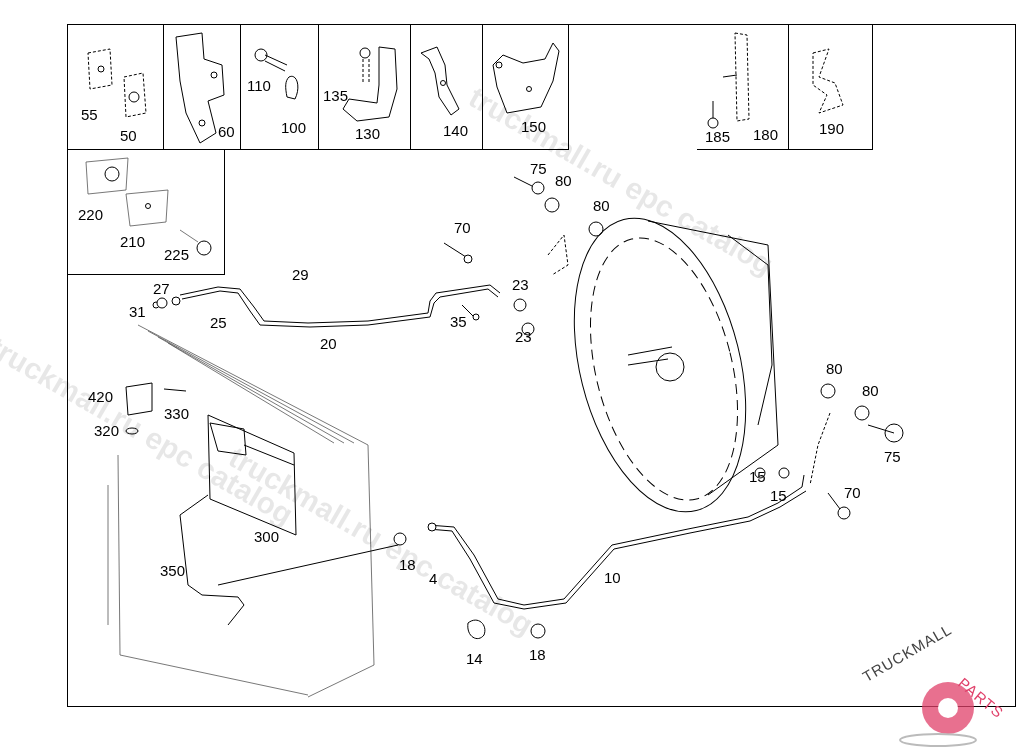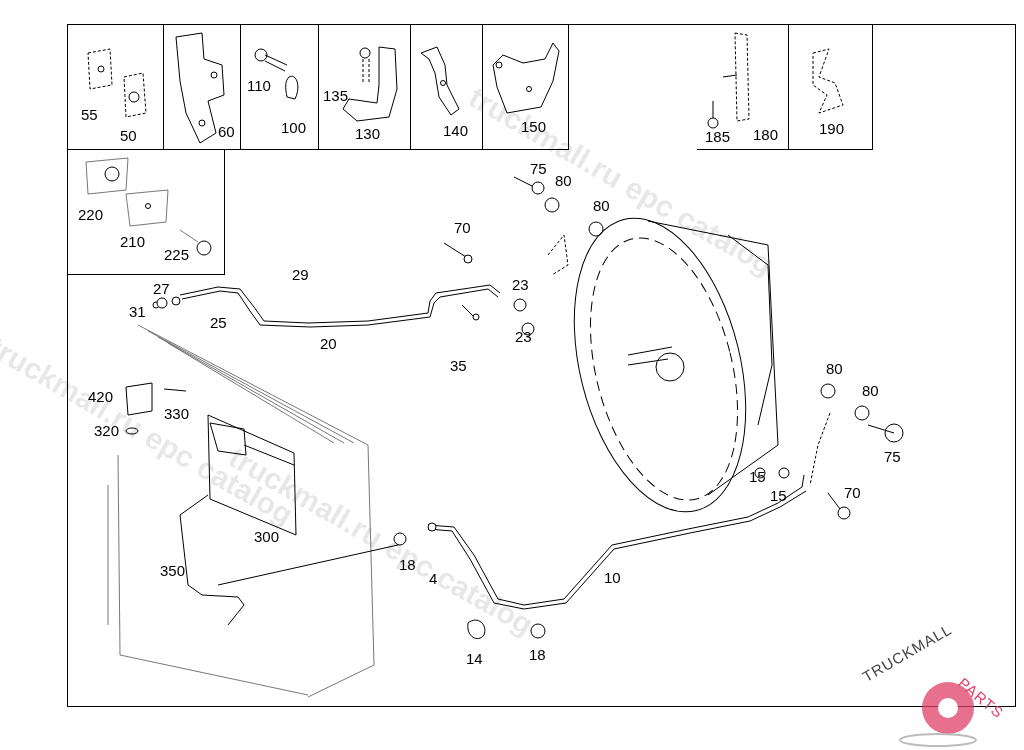--- a/index.html
+++ b/index.html
@@ -178,21 +178,21 @@
 
   <span class="lbl" style="left:462px;top:136px;">75</span>
   <span class="lbl" style="left:487px;top:148px;">80</span>
   <span class="lbl" style="left:525px;top:173px;">80</span>
   <span class="lbl" style="left:386px;top:195px;">70</span>
   <span class="lbl" style="left:224px;top:242px;">29</span>
   <span class="lbl" style="left:85px;top:256px;">27</span>
   <span class="lbl" style="left:61px;top:279px;">31</span>
   <span class="lbl" style="left:142px;top:290px;">25</span>
   <span class="lbl" style="left:444px;top:252px;">23</span>
-  <span class="lbl" style="left:382px;top:289px;margin-top:44px;">35</span>
+  <span class="lbl" style="left:382px;top:289px;">35</span>
   <span class="lbl" style="left:447px;top:304px;">23</span>
   <span class="lbl" style="left:252px;top:311px;">20</span>
   <span class="lbl" style="left:20px;top:364px;">420</span>
   <span class="lbl" style="left:96px;top:381px;">330</span>
   <span class="lbl" style="left:26px;top:398px;">320</span>
   <span class="lbl" style="left:186px;top:504px;">300</span>
   <span class="lbl" style="left:92px;top:538px;">350</span>
   <span class="lbl" style="left:331px;top:532px;">18</span>
   <span class="lbl" style="left:361px;top:546px;">4</span>
   <span class="lbl" style="left:398px;top:626px;">14</span>

